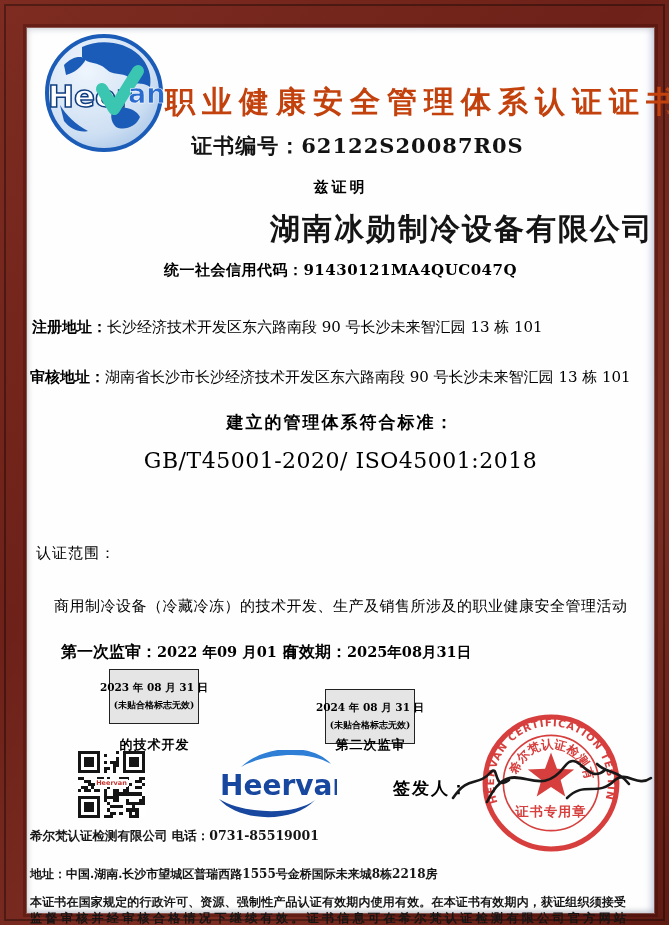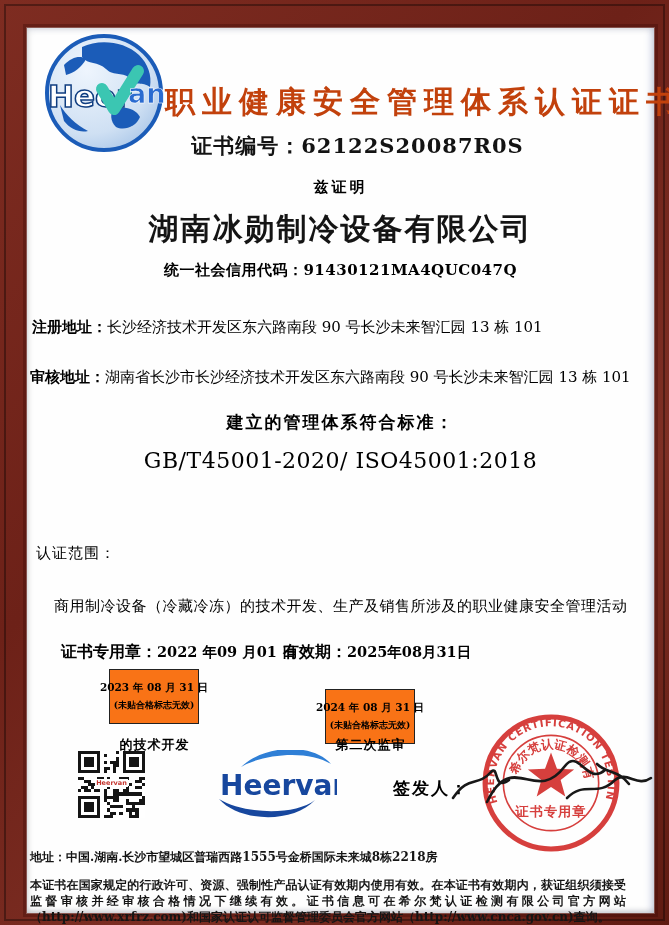--- a/index.html
+++ b/index.html
@@ -9,36 +9,36 @@
   .frame::before{content:"";position:absolute;inset:4px;border:2px solid rgba(0,0,0,.35);pointer-events:none;}
   .page{position:absolute;top:28px;left:27px;right:15px;bottom:12px;background:#fefefe;
     box-shadow:0 0 0 1px rgba(255,255,255,.25),0 0 0 4px rgba(60,10,5,.35),
       inset -4px 0 6px rgba(90,110,170,.22), inset 0 -3px 5px rgba(0,0,0,.12), inset 2px 2px 6px rgba(0,0,0,.08);}
   .abs{position:absolute;}
   .kai{font-family:"DejaVu Serif","Liberation Serif",serif;}
   .ctr{left:0;right:0;text-align:center;}
   .title{top:54px;left:138px;right:2px;text-align:center;font-size:30px;font-weight:bold;letter-spacing:7px;color:#c2410c;white-space:nowrap;}
   .certno{top:104px;padding-left:34px;font-size:21px;font-weight:bold;color:#131313;letter-spacing:1px;}
   .declare{top:150px;font-size:15px;font-weight:bold;letter-spacing:3px;}
-  .company{top:181px;font-size:30px;font-weight:bold;letter-spacing:2px;color:#141414;}
+  .company{top:181px;font-size:30px;font-weight:bold;letter-spacing:2px;color:#141414;text-align:right;}
   .credit{top:233px;font-size:15px;font-weight:bold;letter-spacing:.5px;}
   .addr1{top:290px;left:5px;font-size:15px;white-space:nowrap;}
   .addr2{top:340px;left:3px;font-size:15px;white-space:nowrap;}
   .addr-label{font-weight:bold;}
   .stdhead{top:383px;font-size:17px;font-weight:bold;letter-spacing:2px;}
   .stdcode{top:420px;font-size:22px;letter-spacing:.5px;font-weight:500;}
   .stdname{top:459px;font-size:17px;font-weight:bold;letter-spacing:3px;}
   .scopelabel{top:516px;left:9px;font-size:15px;letter-spacing:1px;}
   .scopetext{top:569px;left:27px;right:8px;font-size:15px;letter-spacing:.5px;white-space:nowrap;}
   .daterow{top:614px;left:0;right:0;font-size:15px;}
   .issue{position:absolute;left:34px;top:0;white-space:nowrap;}
   .valid{position:absolute;left:256px;top:0;white-space:nowrap;}
   .dlabel{font-weight:bold;font-size:16px;}
   .dval{font-weight:bold;font-size:14.5px;}
-  .auditbox{width:88px;height:53px;border:1.5px solid #222;top:641px;display:flex;flex-direction:column;justify-content:center;align-items:center;gap:4px;background:#f97316;}
+  .auditbox{width:88px;height:53px;border:1.5px solid #222;top:641px;display:flex;flex-direction:column;justify-content:center;align-items:center;gap:4px;background:#e5e5e5;}
   .ab1{left:82px;} .ab2{left:298px;margin-top:20px;}
   .auditbox .d{font-size:10.5px;font-weight:bold;white-space:nowrap;}
   .auditbox .n{font-size:9px;font-weight:bold;white-space:nowrap;}
   .auditcap{top:708px;width:91px;text-align:center;font-size:13px;font-weight:bold;letter-spacing:1px;}
   .ac1{left:82px;} .ac2{left:298px;}
   .qr{top:723px;left:51px;width:67px;height:67px;}
   .qr svg{width:67px;height:67px;}
   .qrlabel{position:absolute;top:28px;left:17px;width:33px;background:#fff;color:#c4342e;font-size:6.5px;text-align:center;font-weight:bold;line-height:8px;font-family:"DejaVu Sans","Liberation Sans",sans-serif;}
   .flogo{top:722px;left:186px;width:124px;height:68px;}
   .signer{top:749px;left:366px;font-size:17px;font-weight:bold;letter-spacing:2px;white-space:nowrap;}
@@ -95,21 +95,21 @@
     </div>
 
     <div class="abs ctr stdhead">建立的管理体系符合标准：</div>
     <div class="abs ctr stdcode">GB/T45001-2020/ ISO45001:2018</div>
 
     <div class="abs scopelabel">认证范围：</div>
     <div class="abs scopetext">商用制冷设备（冷藏冷冻）的技术开发、生产及销售所涉及的职业健康安全管理活动</div>
 
     <div class="abs daterow">
       <div class="issue">
-        <span class="dlabel">证书专用章：</span><span class="dval">2022 年09 月01 日</span>
+        <span class="dlabel">第一次监审：</span><span class="dval">2022 年09 月01 日</span>
       </div>
       <div class="valid">
         <span class="dlabel">有效期：</span><span class="dval">2025年08月31日</span>
       </div>
     </div>
 
     <div class="abs auditbox ab1">
       <div class="d">2023 年 08 月 31 日</div>
       <div class="n">(未贴合格标志无效)</div>
     </div>
@@ -282,18 +282,19 @@
         </text>
         <text font-size="12" font-weight="bold" fill="#d4302e" font-family="'DejaVu Serif','Liberation Serif',serif">
           <textPath href="#arcPath" startOffset="2">希尔梵认证检测有限公司</textPath>
         </text>
         <polygon points="70,40 75.9,55.9 92.8,56.6 79.5,67.1 84.1,83.4 70,74 55.9,83.4 60.5,67.1 47.2,56.6 64.1,55.9" fill="#d4302e"></polygon>
         <text x="70" y="103" text-anchor="middle" font-size="13" font-weight="bold" fill="#d4302e" letter-spacing="1" font-family="'DejaVu Serif','Liberation Serif',serif">证书专用章</text>
       </svg>
     </div>
 
     <div class="abs footer">
+      <div class="fline1">希尔梵认证检测有限公司  电话：0731-85519001</div>
       <div class="fline2">地址：中国.湖南.长沙市望城区普瑞西路1555号金桥国际未来城8栋2218房</div>
       <div class="fnotice">本证书在国家规定的行政许可、资源、强制性产品认证有效期内使用有效。在本证书有效期内，获证组织须接受监督审核并经审核合格情况下继续有效。证书信息可在希尔梵认证检测有限公司官方网站（http://www.xrfrz.com)和国家认证认可监督管理委员会官方网站（http://www.cnca.gov.cn)查询。</div>
     </div>
 
   </div>
 </div>
 
 </body></html>

